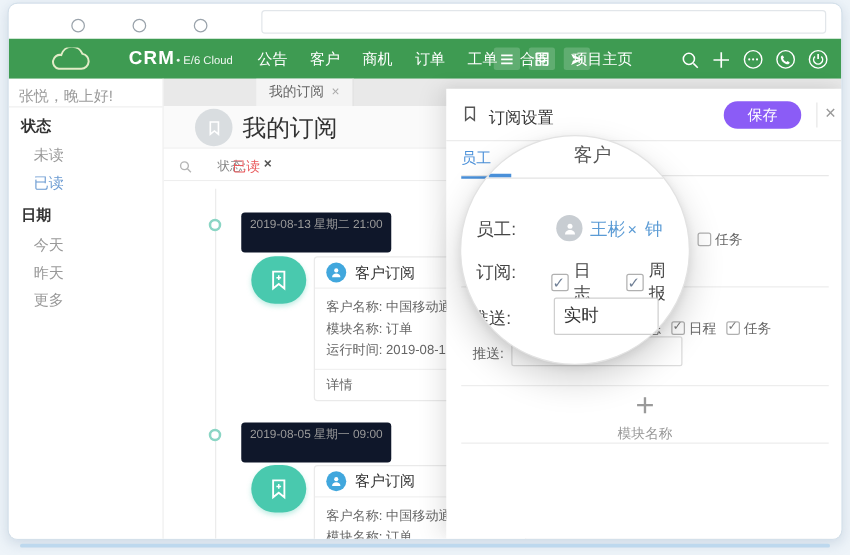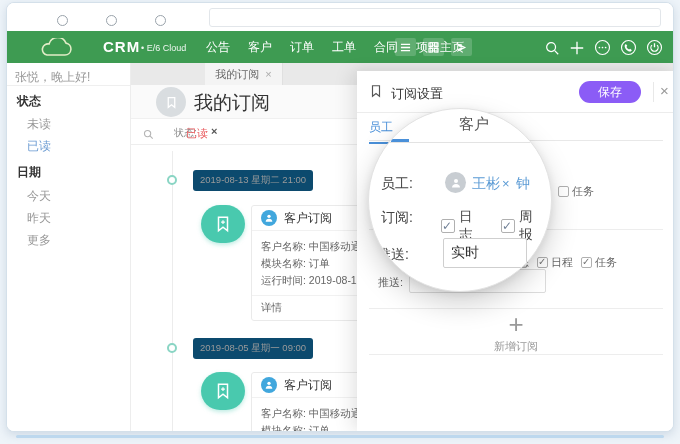--- a/index.html
+++ b/index.html
@@ -55,21 +55,21 @@
   .searchbar { position:absolute; left:124px; top:116px; width:226px; height:26px; background:#fff; border-bottom:1px solid #eee; }
   .sb-icon { position:absolute; left:12px; top:7px; }
   .sb-label { position:absolute; left:43px; top:7px; font-size:10px; color:#888; }
   .sb-value { position:absolute; left:55px; top:7px; font-size:11px; color:#e9595c; }
   .sb-remove { position:absolute; left:80px; top:6px; font-size:11px; color:#555; font-weight:bold; cursor:pointer; }
 
   
   .timeline { position:absolute; left:124px; top:142px; width:236px; bottom:0; background:#fff; }
   .tl-line { position:absolute; left:41px; top:6px; bottom:0; width:1px; background:#ececec; }
   .tl-dot { position:absolute; left:36px; width:10px; height:10px; border:2px solid #8ad5c4; border-radius:50%; background:#fff; }
-  .tl-date { position:absolute; left:62px; height:21px; line-height:20px; background:#0c4a6e; border-radius:3px;
+  .tl-date { position:absolute; left:62px; height:32px; line-height:20px; background:#0f172a; border-radius:3px;
     color:#9a9a9a; font-size:9.5px; padding:0 7px; white-space:nowrap; }
   .tl-tile { position:absolute; left:70px; width:44px; height:38px; border-radius:19px; background:#49c9ae;
     display:flex; align-items:center; justify-content:center; box-shadow:0 2px 4px rgba(73,201,174,.35); }
   .tl-card { position:absolute; left:120px; width:170px; background:#fff; border:1px solid #eaeaea; border-radius:3px; overflow:hidden; }
   .card-head { height:25px; border-bottom:1px solid #f1f1f1; display:flex; align-items:center; padding:0 9px; gap:7px; }
   .card-user { width:16px; height:16px; border-radius:50%; background:#41a7dd; display:flex; align-items:center; justify-content:center; flex:0 0 16px; }
   .card-title { font-size:12px; color:#333; white-space:nowrap; }
   .card-body { padding:7px 9px 6px; }
   .card-row { font-size:10.5px; color:#666; line-height:17px; white-space:nowrap; }
   .card-foot { border-top:1px solid #f1f1f1; padding:5px 9px; font-size:10.5px; color:#666; cursor:pointer; }
@@ -136,20 +136,21 @@
       <svg width="34" height="19" viewBox="0 0 34 19">
           <path d="M8 17h18a6 6 0 0 0 1-11.9A9 9 0 0 0 10 6 5.5 5.5 0 0 0 8 17z" fill="none" stroke="rgba(255,250,220,.85)" stroke-width="1.6"></path>
         </svg>
     </span>
     <span class="brand">CRM</span>
     <span class="brand-sub">• E/6 Cloud</span>
     <div class="nav-menu">
       <span class="nav-item" style="visibility:hidden;padding:0 28px"></span>
       <span class="nav-item">公告</span>
       <span class="nav-item">客户</span>
+      <span class="nav-item">商机</span>
       <span class="nav-item">订单</span>
       <span class="nav-item">工单</span>
       <span class="nav-item">合同</span>
       <span class="nav-item">项目主页</span>
     </div>
     <div class="nav-tools">
       <span class="nav-tool">
         <svg width="11" height="11" viewBox="0 0 12 12">
             <path d="M1 2.5h10M1 6h10M1 9.5h10" stroke="#fff" stroke-width="1.4"></path>
           </svg>
@@ -368,21 +369,21 @@
           <span class="cb on"></span>
           <span>任务</span>
         </span>
     </div>
     <span class="p-row" style="left:21px; top:204px;">推送:</span>
     <input class="p-input" style="position: absolute; left: 52px; top: 198px; width: 137px; height: 24px;" value="">
 
     <div class="p-div" style="top:237px"></div>
 
     <div class="p-plus">+</div>
-    <div class="p-add-label">新增订阅</div>
+    <div class="p-add-label">模块名称</div>
 
     <div class="p-div" style="top:283px"></div>
   </div>
 
   <div class="magnifier">
     <span class="mg-underline"></span>
     <span class="mg-tabline"></span>
     <span class="mg-tab">客户</span>
 
     <span class="mg-lbl" style="left:12px; top:66px;">员工:</span>

